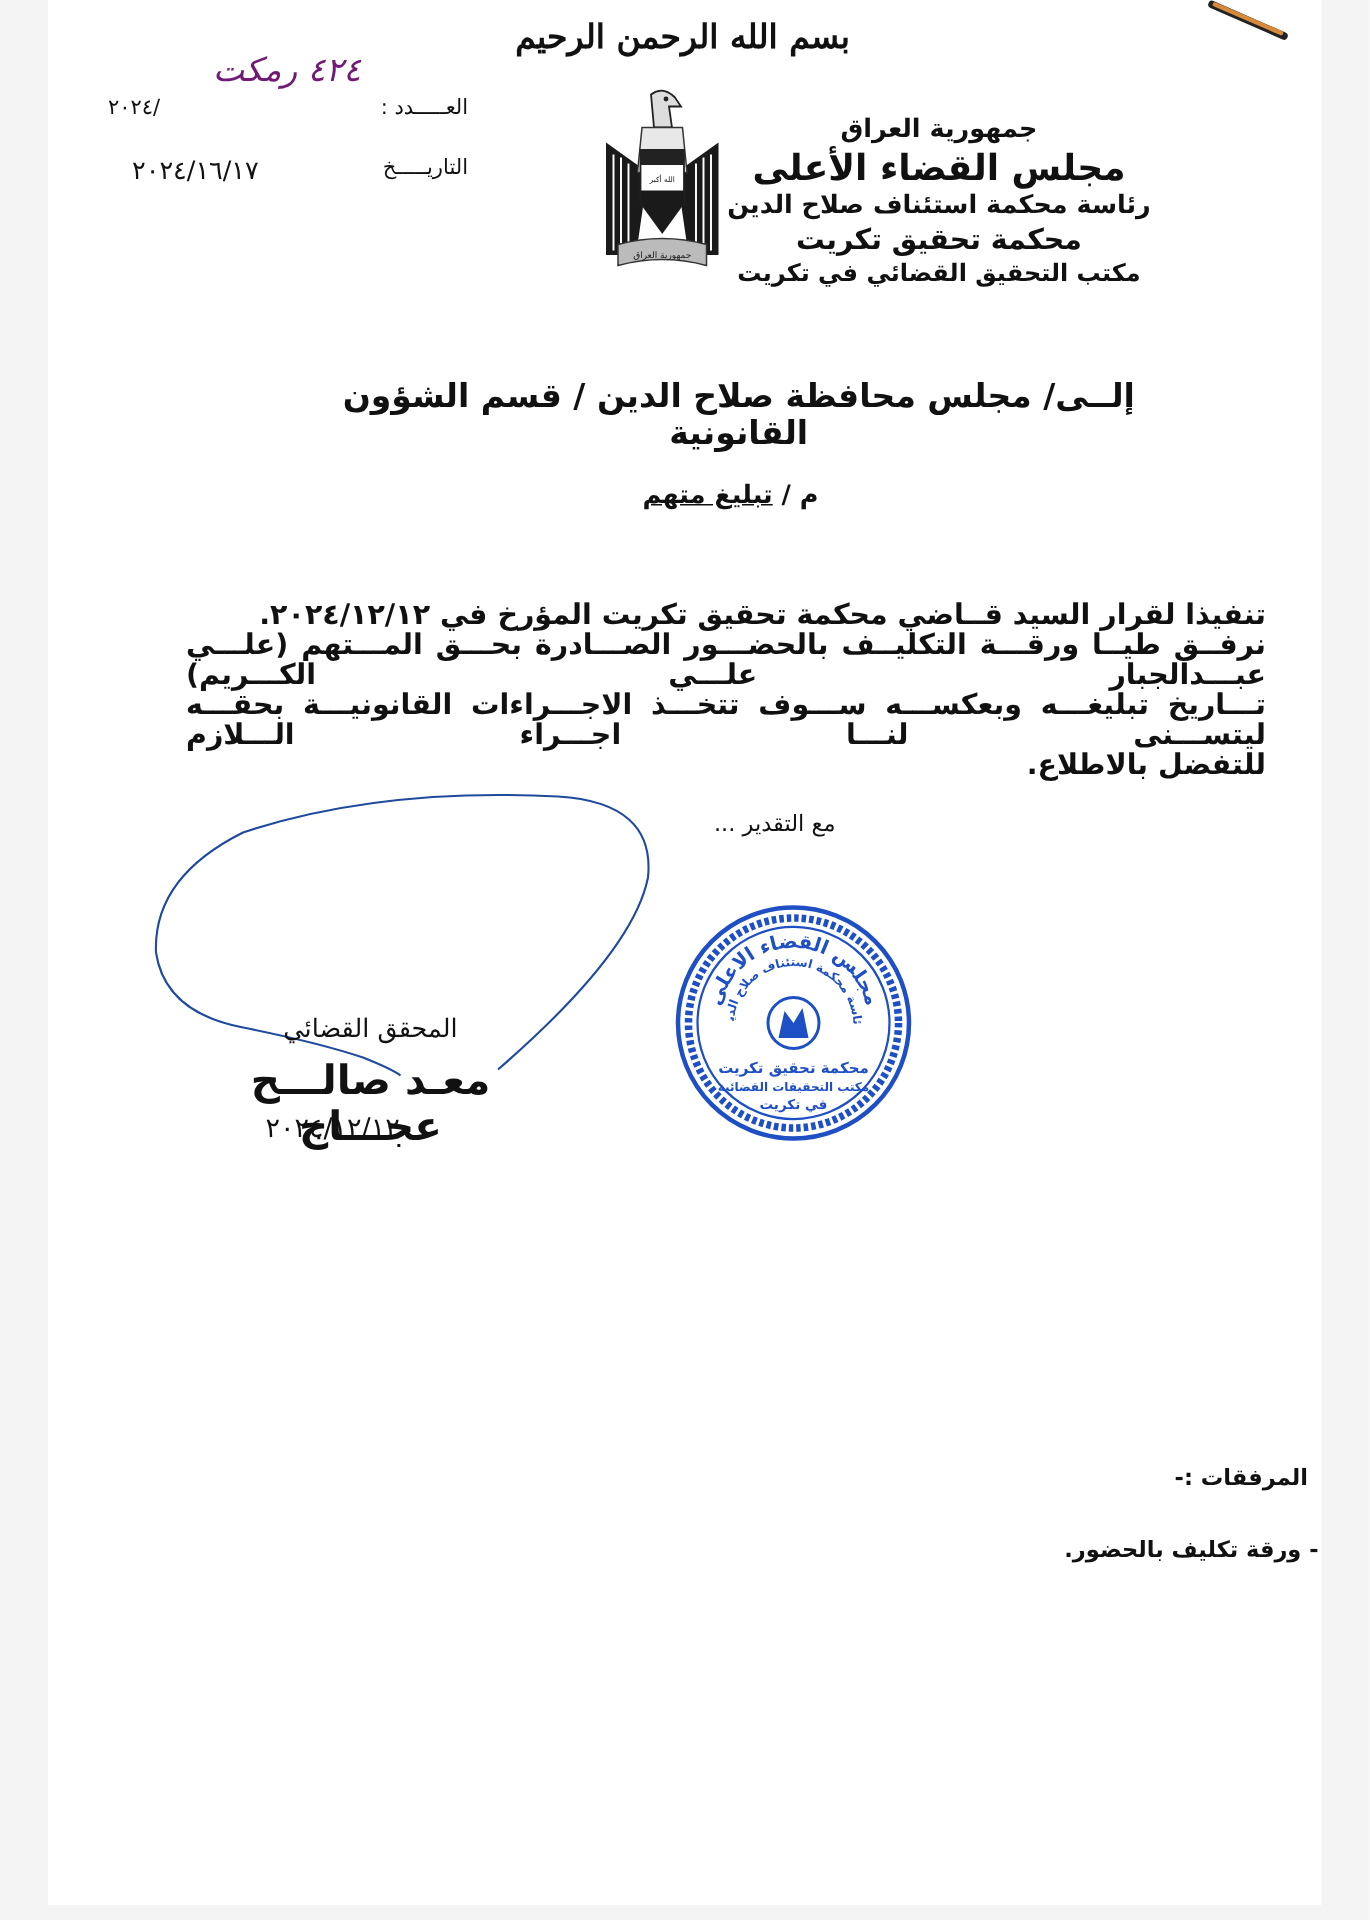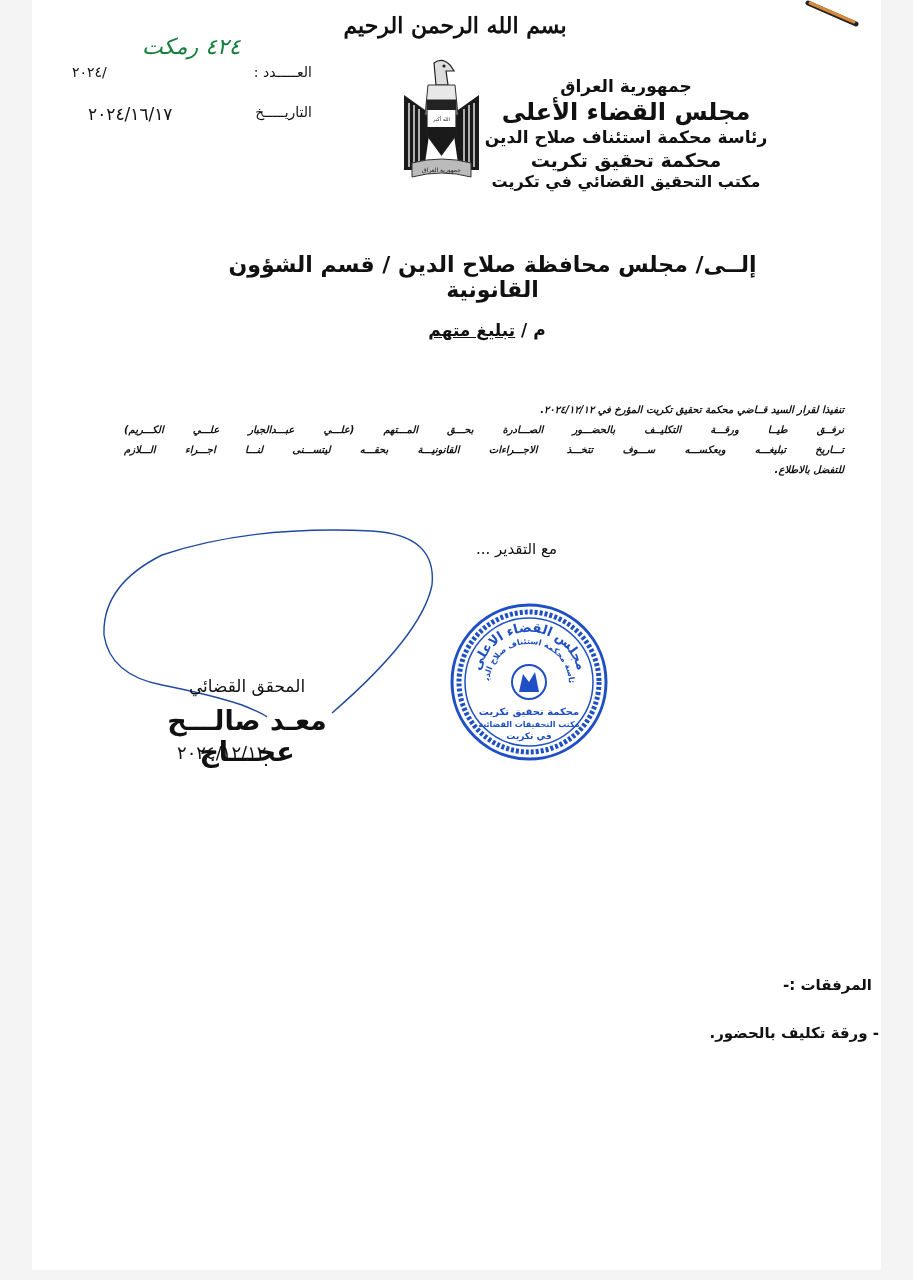--- a/index.html
+++ b/index.html
@@ -14,37 +14,37 @@
     background: #ffffff;
   }
   .abs { position: absolute; }
   .rtl { direction: rtl; text-align: left; unicode-bidi: plaintext; }
 
   
   .basmala { left: 298px; top: 12px; width: 250px; font-size: 22px; font-weight: bold; text-align: center; font-family: "DejaVu Serif", serif; }
   .ref-label { font-size: 14px; }
   .ref-num-line { left: 40px; top: 64px; width: 240px; height: 20px; }
   .ref-date-line { left: 40px; top: 104px; width: 240px; height: 22px; }
-  .hand { color: #15803d; font-family: "DejaVu Serif", serif; font-style: italic; }
+  .hand { color: #701a75; font-family: "DejaVu Serif", serif; font-style: italic; }
 
   .org-block { right: 95px; top: 76px; width: 320px; text-align: center; direction: rtl; }
   .org-block div { font-weight: bold; line-height: 1.25; }
   .org-country { font-size: 17px; }
   .org-council { font-size: 24px; }
   .org-presidency { font-size: 17px; }
   .org-court { font-size: 19px; }
   .org-office { font-size: 16px; }
 
   .emblem { left: 362px; top: 55px; width: 95px; height: 130px; }
 
   .recipient { left: 158px; top: 252px; width: 605px; font-size: 22px; font-weight: bold; text-align: center; }
   .subject { left: 360px; top: 320px; width: 190px; font-size: 17px; font-weight: bold; text-align: center; }
   .subject .u { text-decoration: underline; }
 
-  .body-para { left: 92px; top: 400px; width: 720px; font-size: 10px; font-weight: bold; line-height: 20px; text-align: justify; font-style: italic; }
+  .body-para { left: 92px; top: 400px; width: 720px; font-size: 19px; font-weight: bold; line-height: 20px; text-align: justify; }
   .body-para div { text-align: justify; text-align-last: justify; }
   .body-para div.last { text-align-last: right; }
 
   .regards { left: 380px; top: 540px; width: 145px; font-size: 15px; font-weight: normal; }
 
   .sig-loop { left: 70px; top: 525px; width: 350px; height: 200px; }
 
   .signer-title { left: 140px; top: 676px; width: 150px; font-size: 17px; font-weight: normal; text-align: center; }
   .signer-name { left: 95px; top: 705px; width: 240px; font-size: 27px; font-weight: bold; text-align: center; letter-spacing: 2px; }
   .signer-date { left: 145px; top: 742px; width: 130px; font-size: 18px; }

